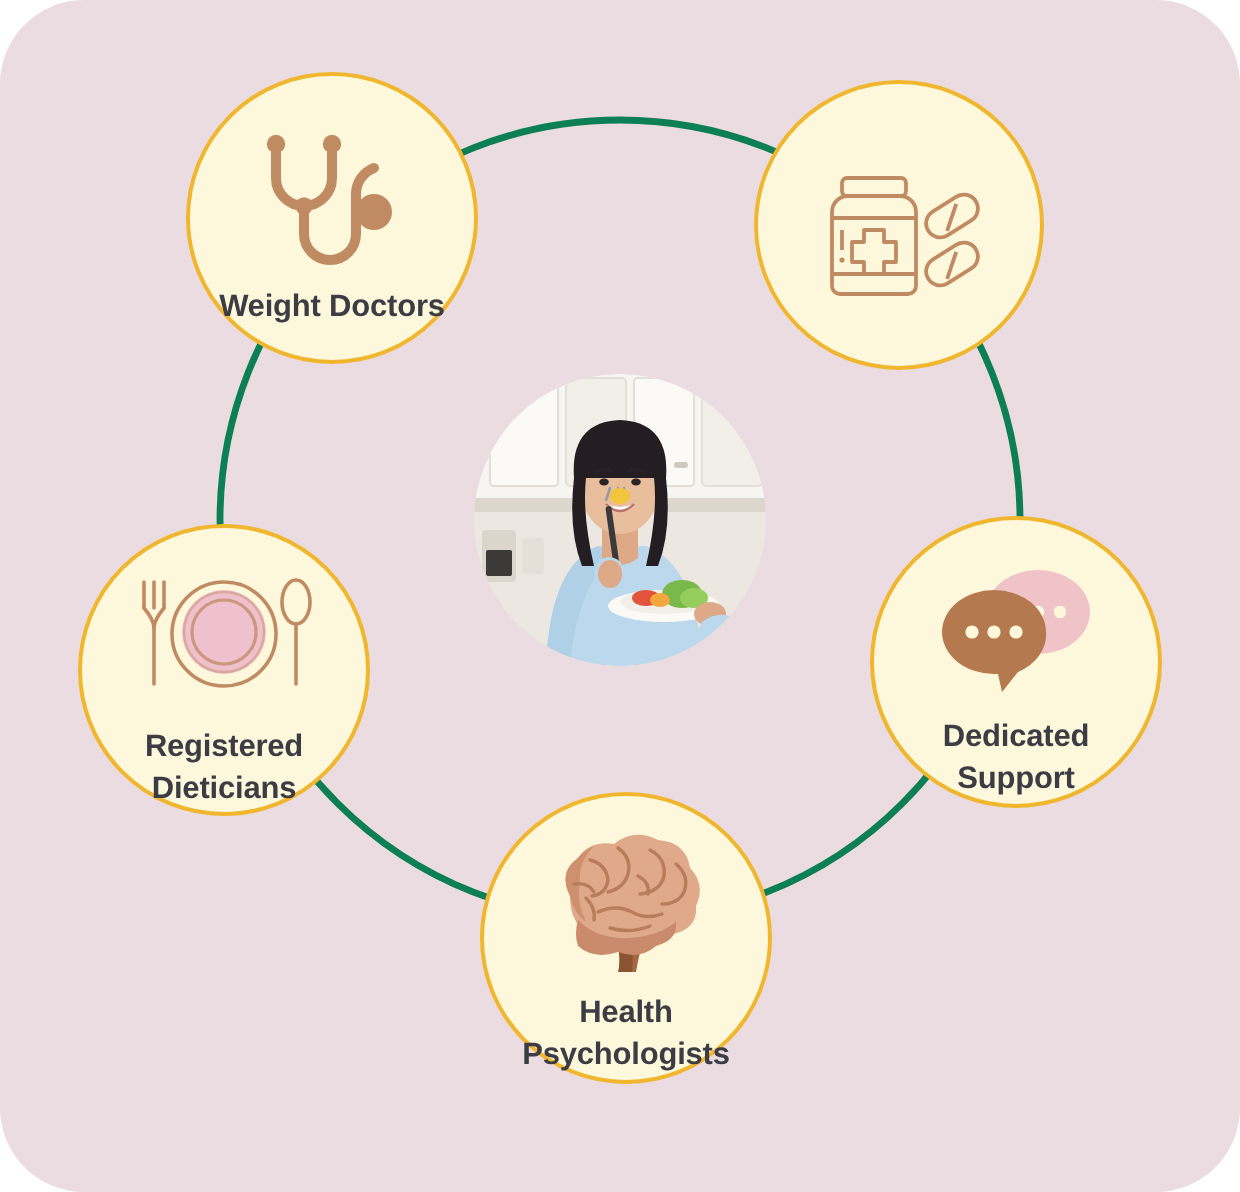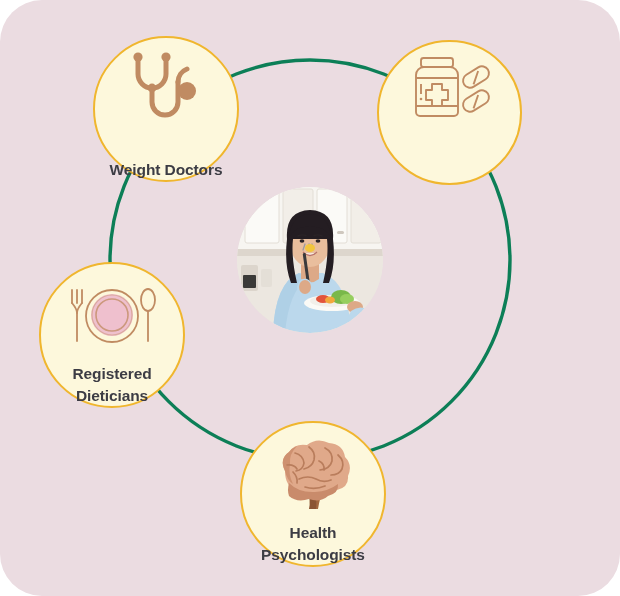--- a/index.html
+++ b/index.html
@@ -48,21 +48,21 @@
   
   .node {
     position: absolute;
     border-radius: 50%;
     background: #FDF8DC;
     border: 2px solid #F0B62E;
     box-sizing: border-box;
     display: flex;
     flex-direction: column;
     align-items: center;
-    justify-content: space-between;
+    justify-content: center;
   }
   .node-icon {
     display: flex;
     align-items: center;
     justify-content: center;
   }
   .node-label {
     color: #3C3C44;
     font-weight: bold;
     font-size: 15.5px;
@@ -85,21 +85,21 @@
   }
   #node-rx-partners .node-label { margin-top: 6px; }
 
   #node-dedicated-support {
     left: 435px; top: 258px; width: 146px; height: 146px;
     padding-top: 22px;
   }
   #node-dedicated-support .node-label { margin-top: 12px; }
 
   #node-health-psychologists {
-    left: 240px; top: 421px; width: 146px; height: 146px;
+    left: 240px; top: 396px; width: 146px; height: 146px;
     padding-top: 16px;
   }
   #node-health-psychologists .node-label { margin-top: 8px; }
 
   #node-registered-dieticians {
     left: 39px; top: 262px; width: 146px; height: 146px;
     padding-top: 22px;
   }
   #node-registered-dieticians .node-label { margin-top: 12px; }
 </style>
@@ -216,20 +216,36 @@
         <g fill="none" stroke="#C08B62" stroke-width="1.9">
           <rect x="55" y="14" width="28" height="14" rx="7" transform="rotate(-32 69 21)"></rect>
           <line x1="63" y1="26" x2="74" y2="17" transform="rotate(-32 69 21)"></line>
           <rect x="55" y="38" width="28" height="14" rx="7" transform="rotate(-32 69 45)"></rect>
           <line x1="63" y1="50" x2="74" y2="41" transform="rotate(-32 69 45)"></line>
         </g>
       </svg>
     </div>
   </div>
 
+  <div class="node" id="node-dedicated-support">
+    <div class="node-icon">
+      <svg width="82" height="62" viewBox="0 0 82 62">
+        <ellipse cx="52" cy="22" rx="26" ry="21" fill="#EFC3C8"></ellipse>
+        <circle cx="41" cy="22" r="3.1" fill="#FDF8DC"></circle>
+        <circle cx="52" cy="22" r="3.1" fill="#FDF8DC"></circle>
+        <circle cx="63" cy="22" r="3.1" fill="#FDF8DC"></circle>
+        <path d="M30 11 a26 21 0 1 0 0 42 l2 0 l2 9 l8 -10 a26 21 0 0 0 14 -20 a26 21 0 0 0 -26 -21 Z" fill="#B5794F"></path>
+        <circle cx="19" cy="32" r="3.3" fill="#FDF8DC"></circle>
+        <circle cx="30" cy="32" r="3.3" fill="#FDF8DC"></circle>
+        <circle cx="41" cy="32" r="3.3" fill="#FDF8DC"></circle>
+      </svg>
+    </div>
+    <div class="node-label">Dedicated
+Support</div>
+  </div>
 
   <div class="node" id="node-health-psychologists">
     <div class="node-icon">
       <svg width="84" height="72" viewBox="0 0 84 72">
 
         <path d="M36 48 q4 14 2 22 l8 0 q2 -12 6 -20 Z" fill="#8A5433"></path>
         <path d="M44 50 q2 12 1 20 l2 0 q2 -12 5 -19 Z" fill="#A2683F"></path>
 
         <path d="M14 32 q-6 -12 4 -19 q6 -9 18 -7 q10 -8 22 -2 q14 1 16 14 q8 8 3 19 q1 11 -11 14 q-8 7 -19 3 q-12 4 -21 -3 q-12 -3 -12 -19 Z" fill="#E0A98A"></path>
 

